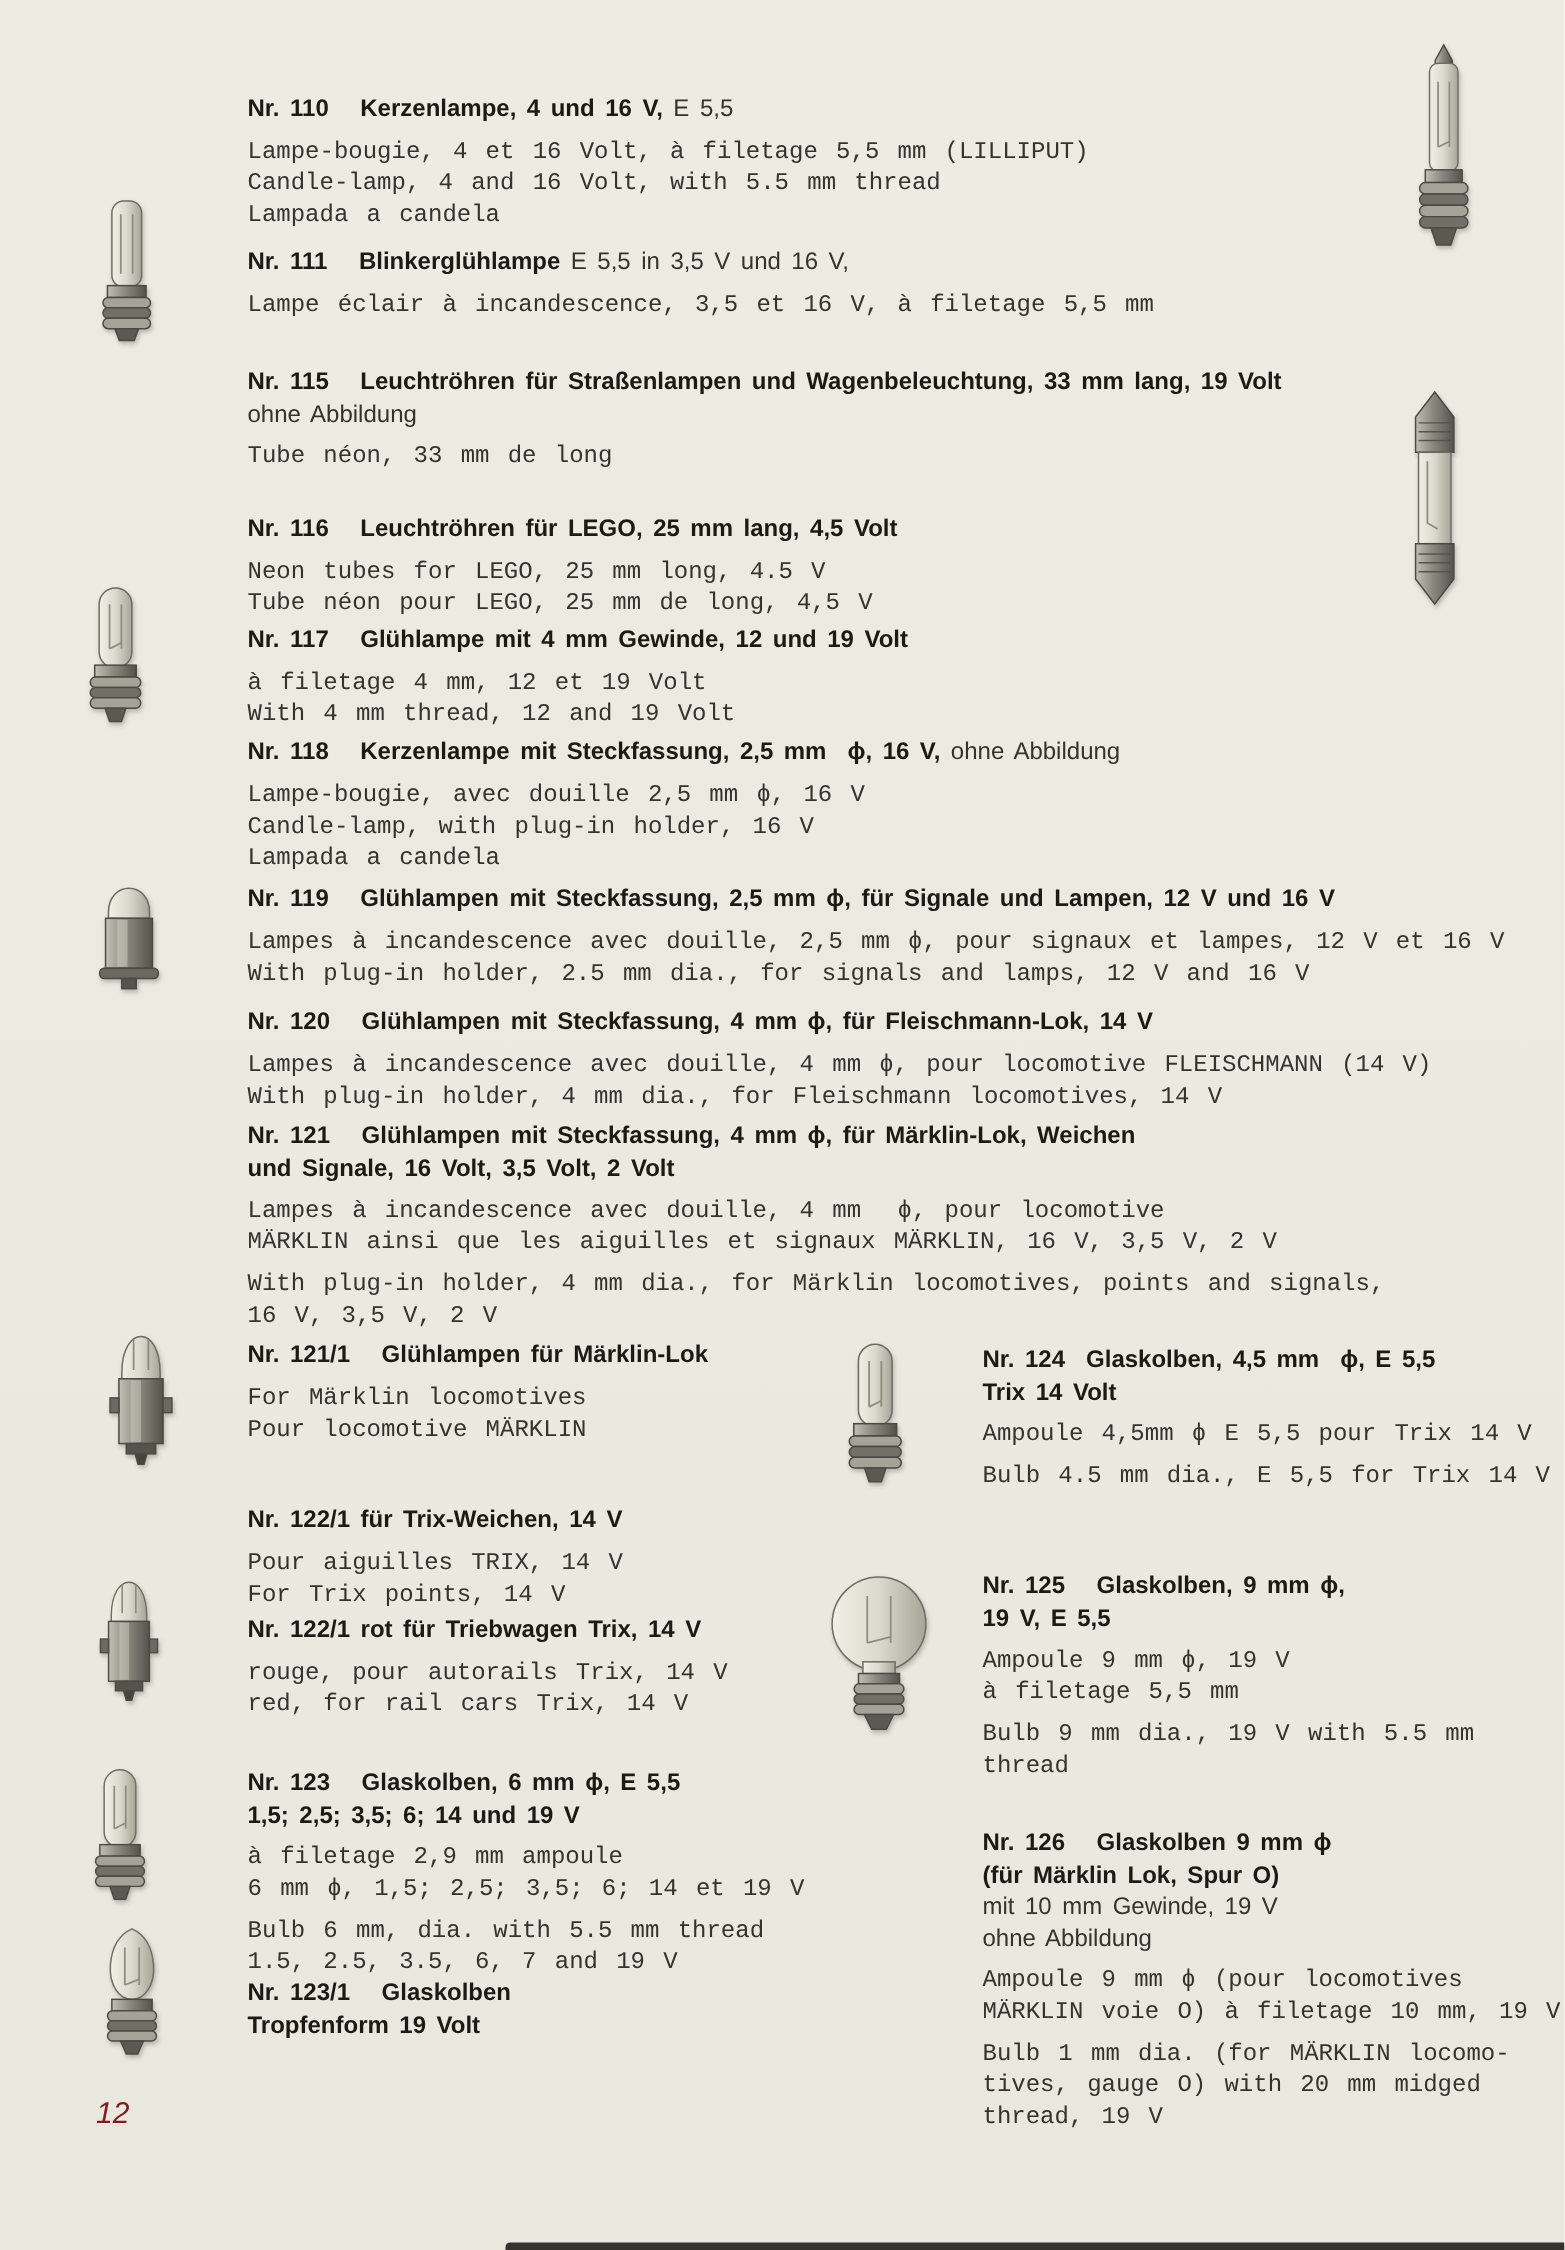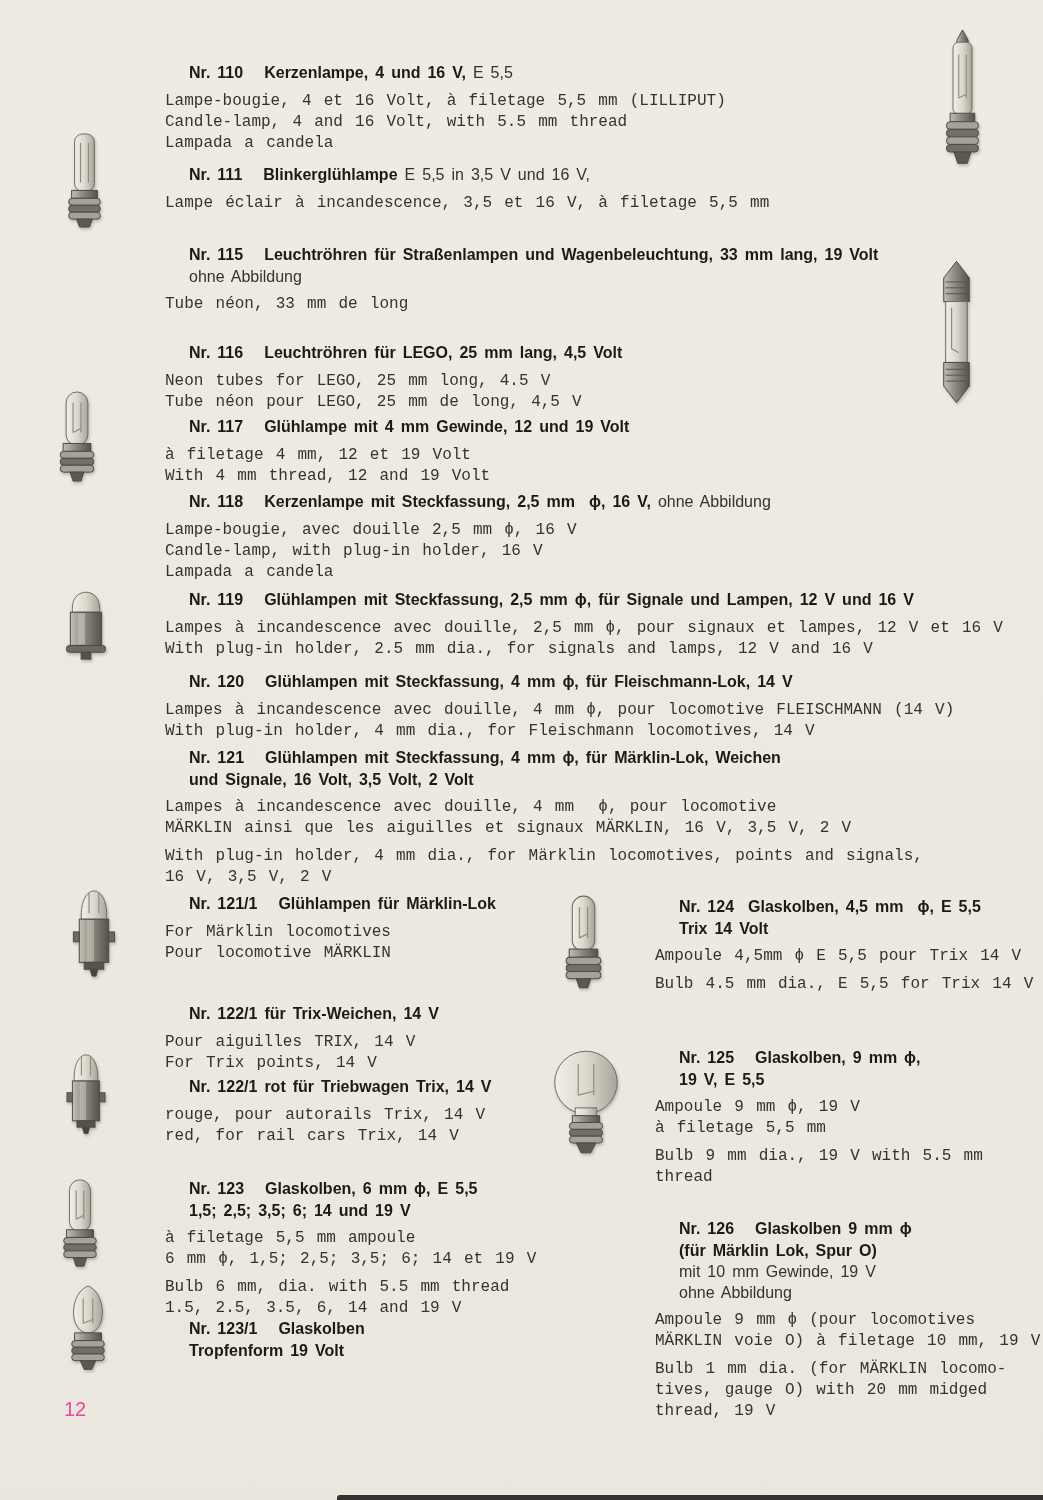--- a/index.html
+++ b/index.html
@@ -6,29 +6,29 @@
   html, body { margin: 0; padding: 0; }
   body {
     width: 1043px; height: 1500px;
     background: linear-gradient(180deg, #eeebe3 0%, #ece9e1 55%, #eae7de 100%);
     font-family: "Liberation Sans", "DejaVu Sans", sans-serif;
     color: #34332c;
     position: relative;
     overflow: hidden;
   }
   .entry { position: absolute; font-size: 16px; }
-  .hgroup { margin-bottom: 7px; margin-left: 24px; }
+  .hgroup { margin-bottom: 7px; }
   .hline { font-weight: bold; color: #1b1a15; line-height: 21px; white-space: pre; word-spacing: .16em; }
   .hline:first-child { line-height: 22px; }
   .tail { font-weight: normal; color: #34332c; }
   .sub { font-weight: normal; color: #34332c; line-height: 21px; white-space: pre; word-spacing: .16em; }
   .line { line-height: 21px; white-space: pre; word-spacing: .16em; font-family: Liberation Mono, monospace; }
   .pg { margin-top: 7px; }
   .illus { position: absolute; filter: drop-shadow(1px 2px 1.5px rgba(64,62,52,.30)); }
-  .pageno { position: absolute; left: 64px; top: 1398px; font-size: 20px; color: #ec4899; }
+  .pageno { position: absolute; left: 64px; top: 1398px; font-size: 20px; color: #7f1d1d; font-style: italic; }
   .scan-edge { position: absolute; left: 337px; right: 0; bottom: 0; height: 5px; background: #343330; border-radius: 3px 0 0 0; }
 </style>
 </head>
 <body>
 
 <svg width="0" height="0" style="position:absolute" aria-hidden="true">
   <defs>
     <linearGradient id="gg" x1="0" y1="0" x2="1" y2="0">
       <stop offset="0" stop-color="#f2efe6"></stop>
         <stop offset=".5" stop-color="#dbd8ce"></stop>
@@ -257,24 +257,24 @@
     </div>
     <div class="line">rouge, pour autorails Trix, 14 V</div>
     <div class="line">red, for rail cars Trix, 14 V</div>
   </section>
 
   <section class="entry" style="left:165px;top:1178px">
     <div class="hgroup">
       <div class="hline">Nr. 123   Glaskolben, 6 mm ϕ, E 5,5</div>
       <div class="hline">1,5; 2,5; 3,5; 6; 14 und 19 V</div>
     </div>
-    <div class="line">à filetage 5,5 mm ampoule</div>
+    <div class="line">à filetage 2,9 mm ampoule</div>
     <div class="line">6 mm ϕ, 1,5; 2,5; 3,5; 6; 14 et 19 V</div>
     <div class="line pg">Bulb 6 mm, dia. with 5.5 mm thread</div>
-    <div class="line">1.5, 2.5, 3.5, 6, 14 and 19 V</div>
+    <div class="line">1.5, 2.5, 3.5, 6, 7 and 19 V</div>
   </section>
 
   <section class="entry" style="left:165px;top:1318px">
     <div class="hgroup">
       <div class="hline">Nr. 123/1   Glaskolben</div>
       <div class="hline">Tropfenform 19 Volt</div>
     </div>
   </section>
 
   <section class="entry" style="left:655px;top:896px">

